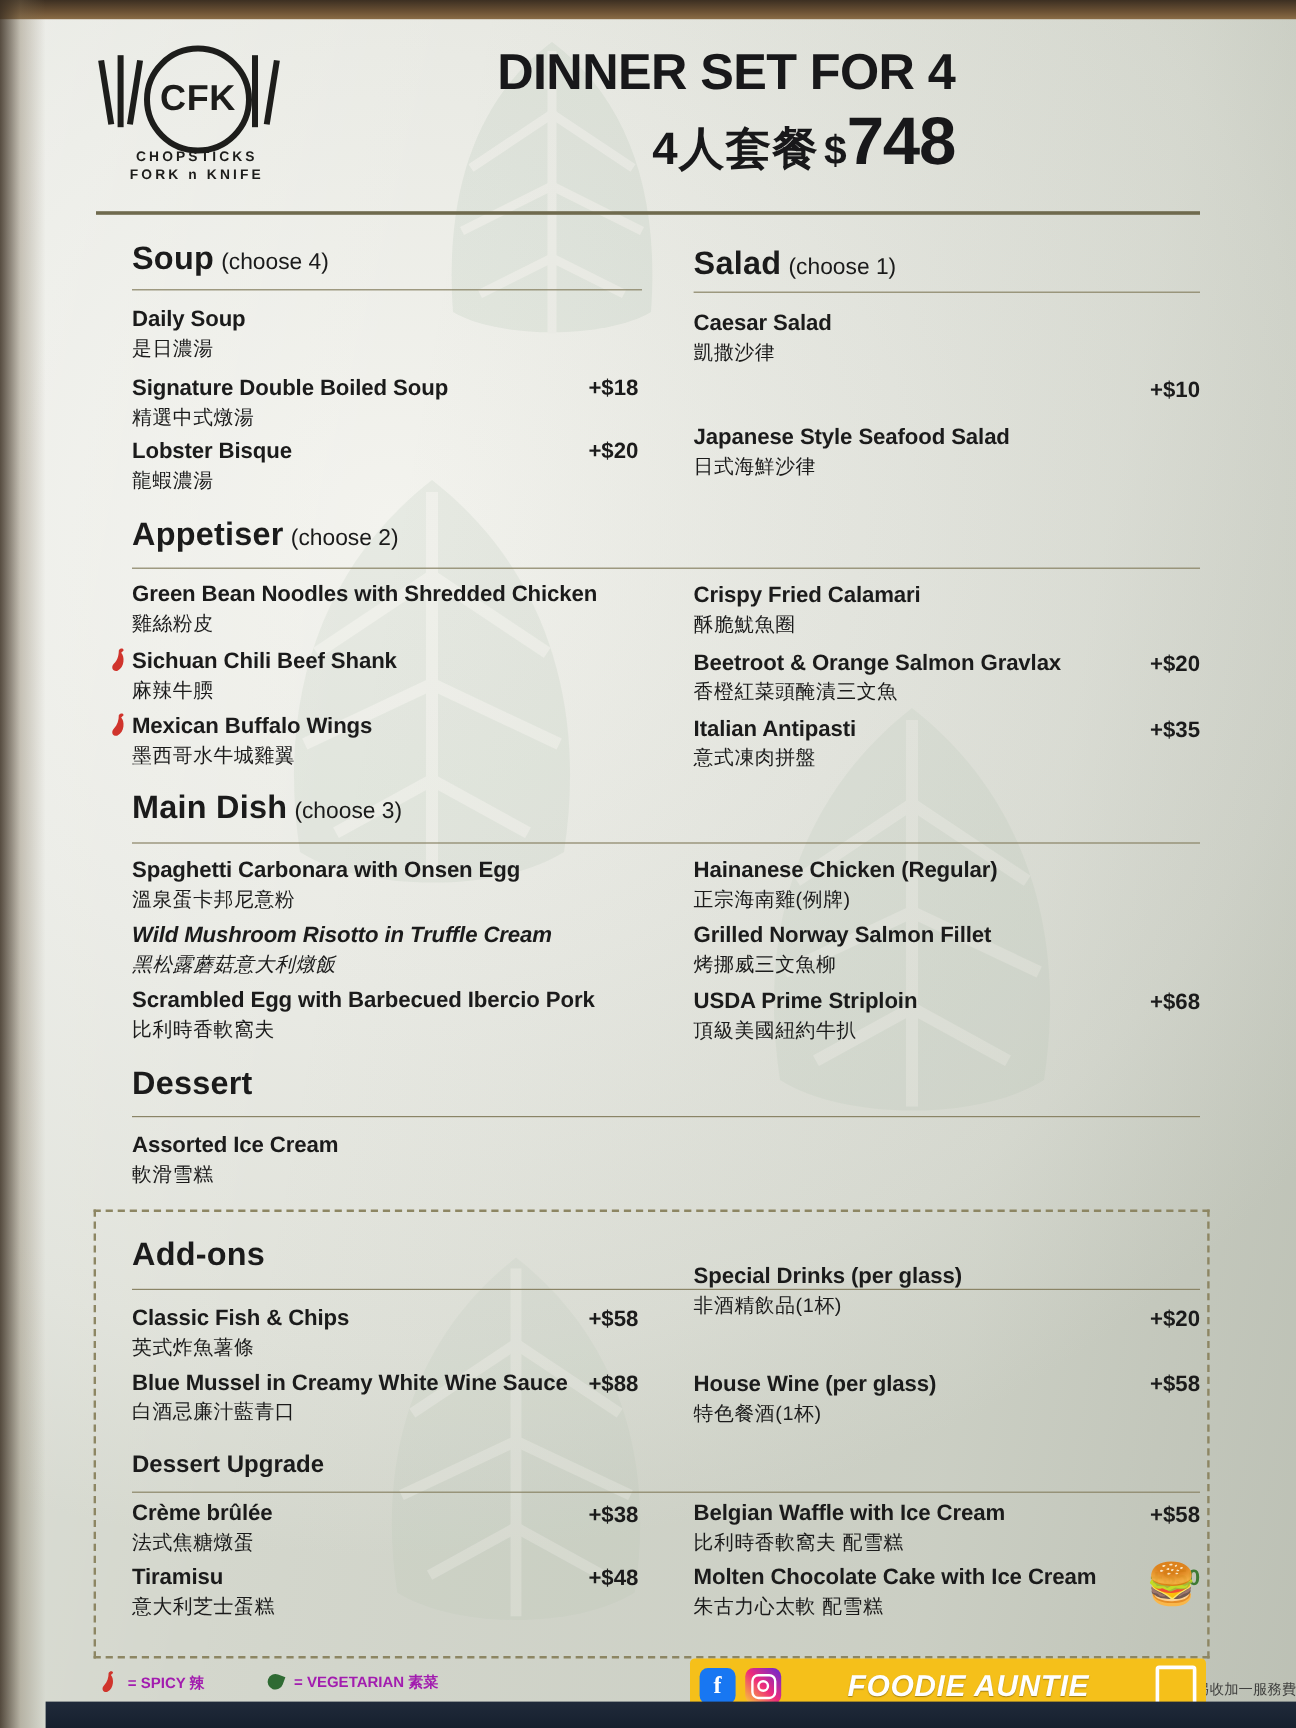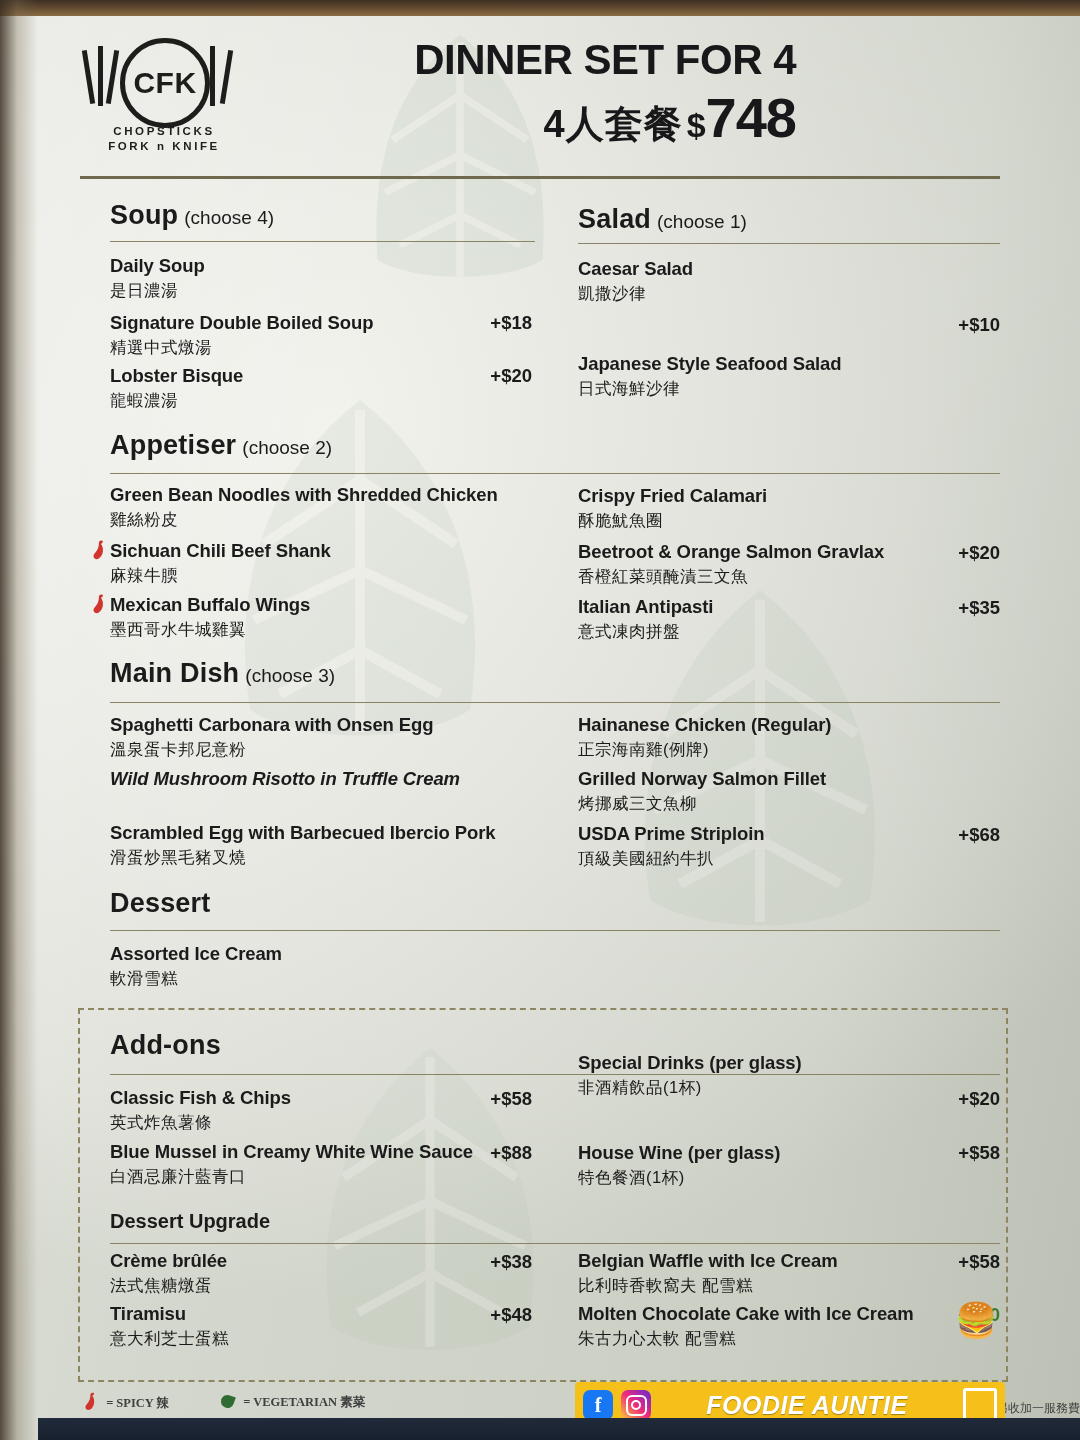--- a/index.html
+++ b/index.html
@@ -191,25 +191,24 @@
     font-size: 20px;
     font-weight: bold;
     color: #1b1b1b;
   }
   
   .legend {
     position: absolute;
     left: 84px; top: 1392px;
     font-size: 12.5px;
     font-weight: bold;
-    color: #404040;
+    color: #a21caf;
     display: flex;
     gap: 52px;
     align-items: center;
-    font-family: Liberation Serif, serif;
   }
   .legend span.lbl { margin-left: 6px; }
   .veg-leaf {
     display: inline-block;
     width: 13px; height: 13px;
     background: #2f6b33;
     border-radius: 50% 0 50% 50%;
     transform: rotate(20deg);
     vertical-align: -2px;
   }
@@ -431,24 +430,25 @@
       <span class="name">Main Dish</span><span class="choose">(choose 3)</span>
     </div>
     <div class="rule" style="left:110px; top:702px; width:890px;"></div>
 
     <div class="item" style="left:110px; top:714px;">
       <div class="en">Spaghetti Carbonara with Onsen Egg</div>
       <div class="zh">溫泉蛋卡邦尼意粉</div>
     </div>
     <div class="item" style="left:110px; top:768px;font-style:italic;">
       <div class="en">Wild Mushroom Risotto in Truffle Cream</div>
+      <div class="zh">黑松露蘑菇意大利燉飯</div>
     </div>
     <div class="item" style="left:110px; top:822px;">
       <div class="en">Scrambled Egg with Barbecued Ibercio Pork</div>
-      <div class="zh">滑蛋炒黑毛豬叉燒</div>
+      <div class="zh">比利時香軟窩夫</div>
     </div>
 
     <div class="item" style="left:578px; top:714px;">
       <div class="en">Hainanese Chicken (Regular)</div>
       <div class="zh">正宗海南雞(例牌)</div>
     </div>
     <div class="item" style="left:578px; top:768px;">
       <div class="en">Grilled Norway Salmon Fillet</div>
       <div class="zh">烤挪威三文魚柳</div>
     </div>

